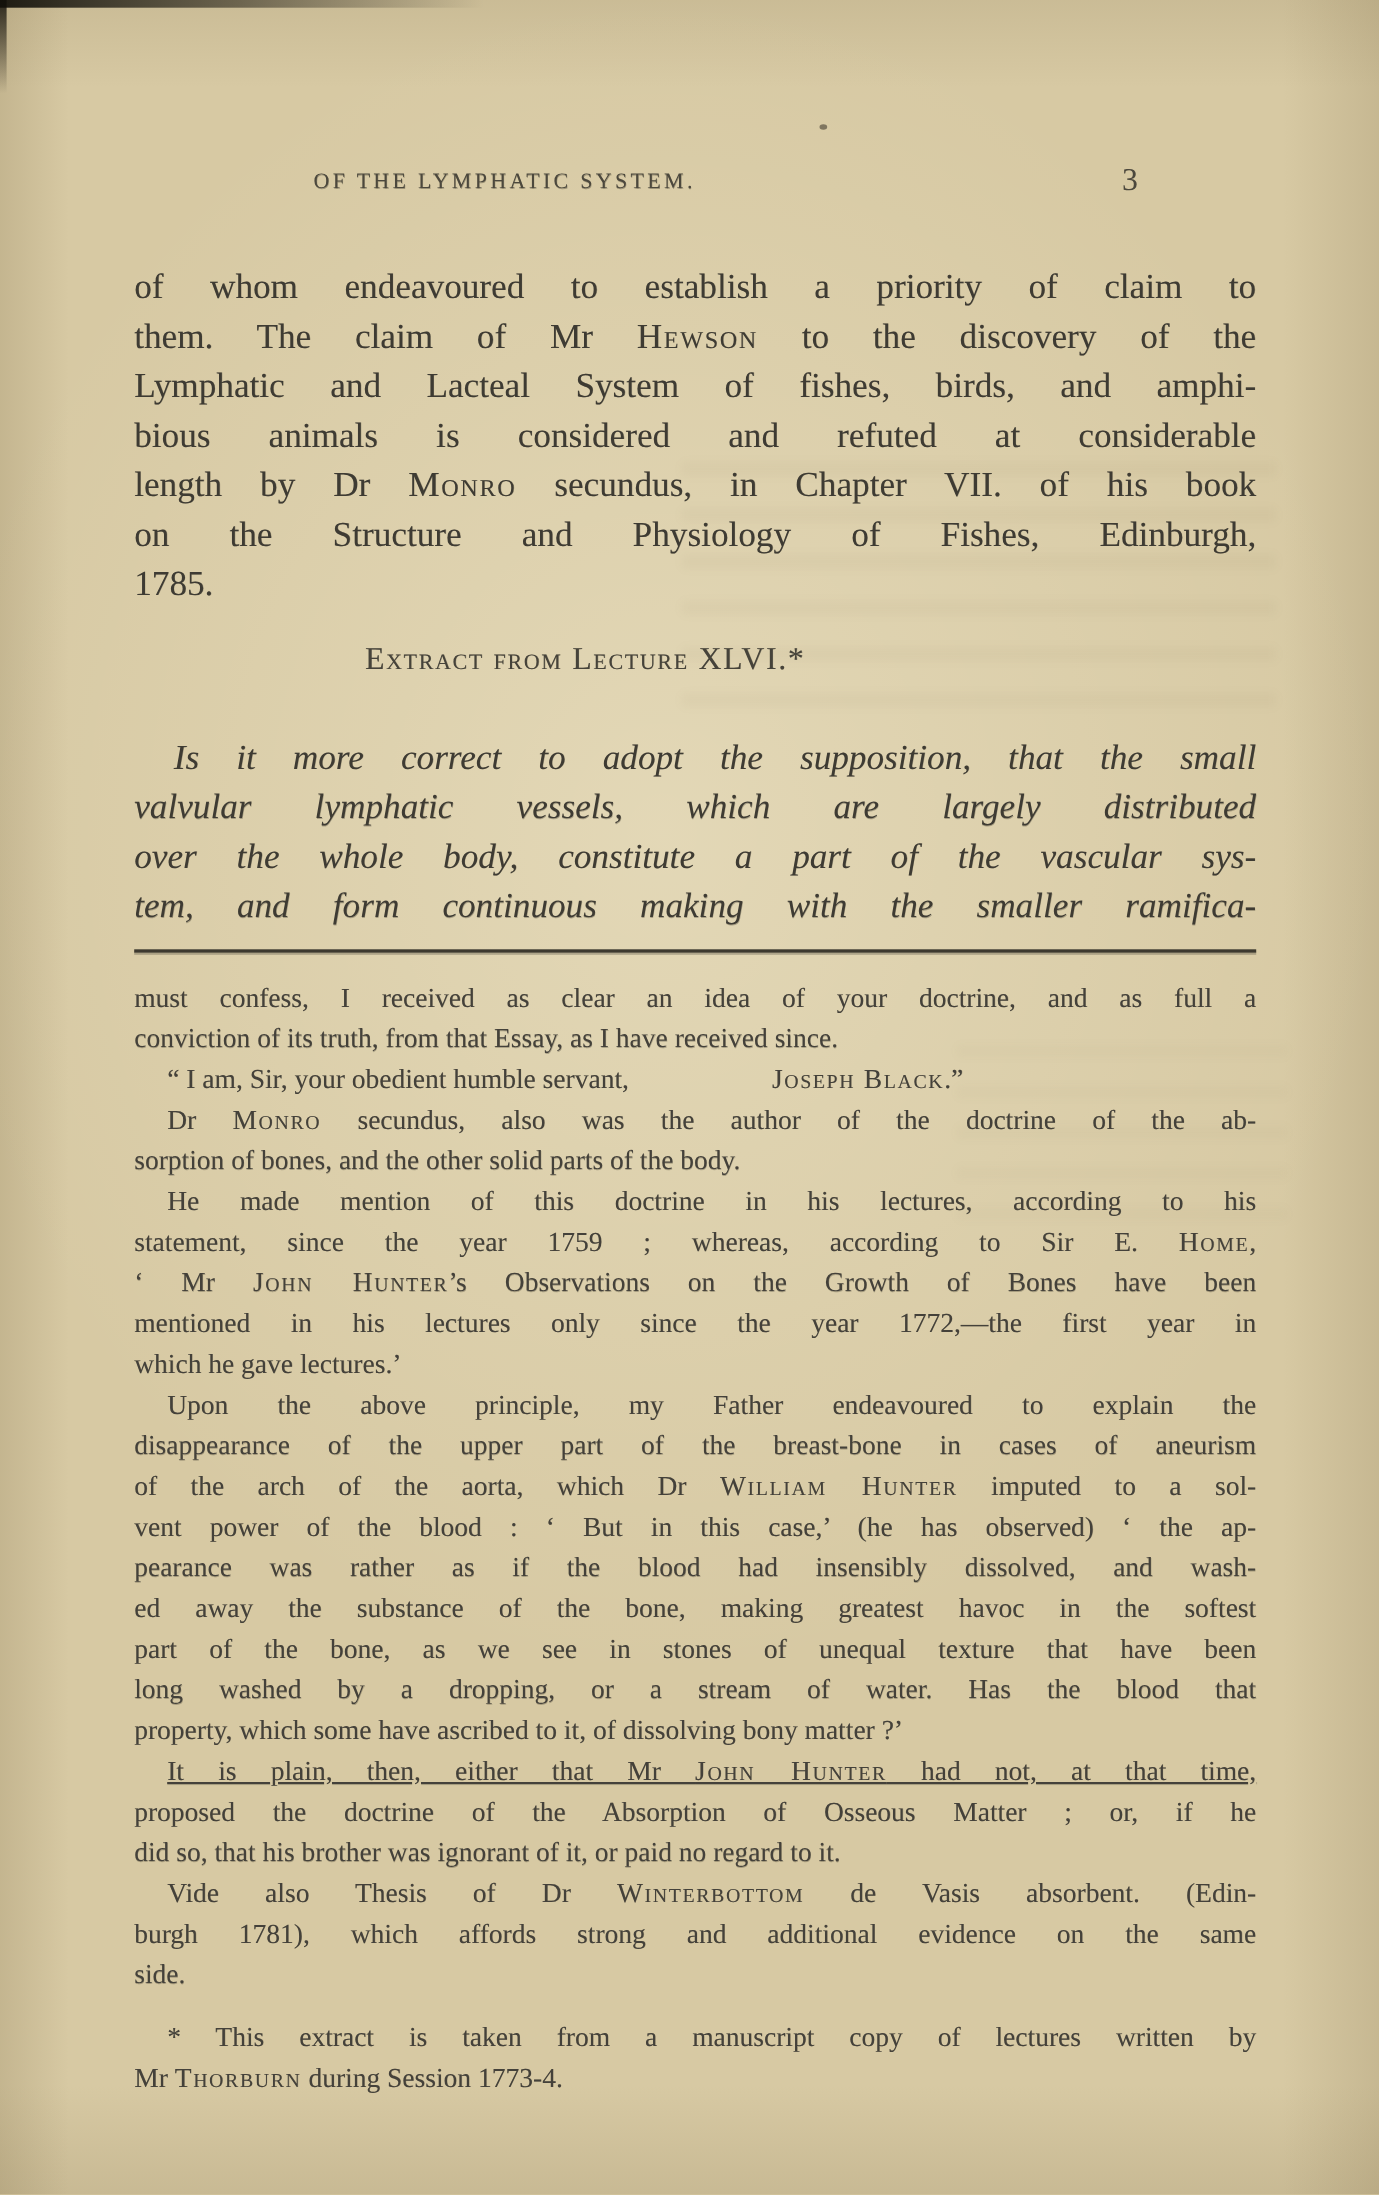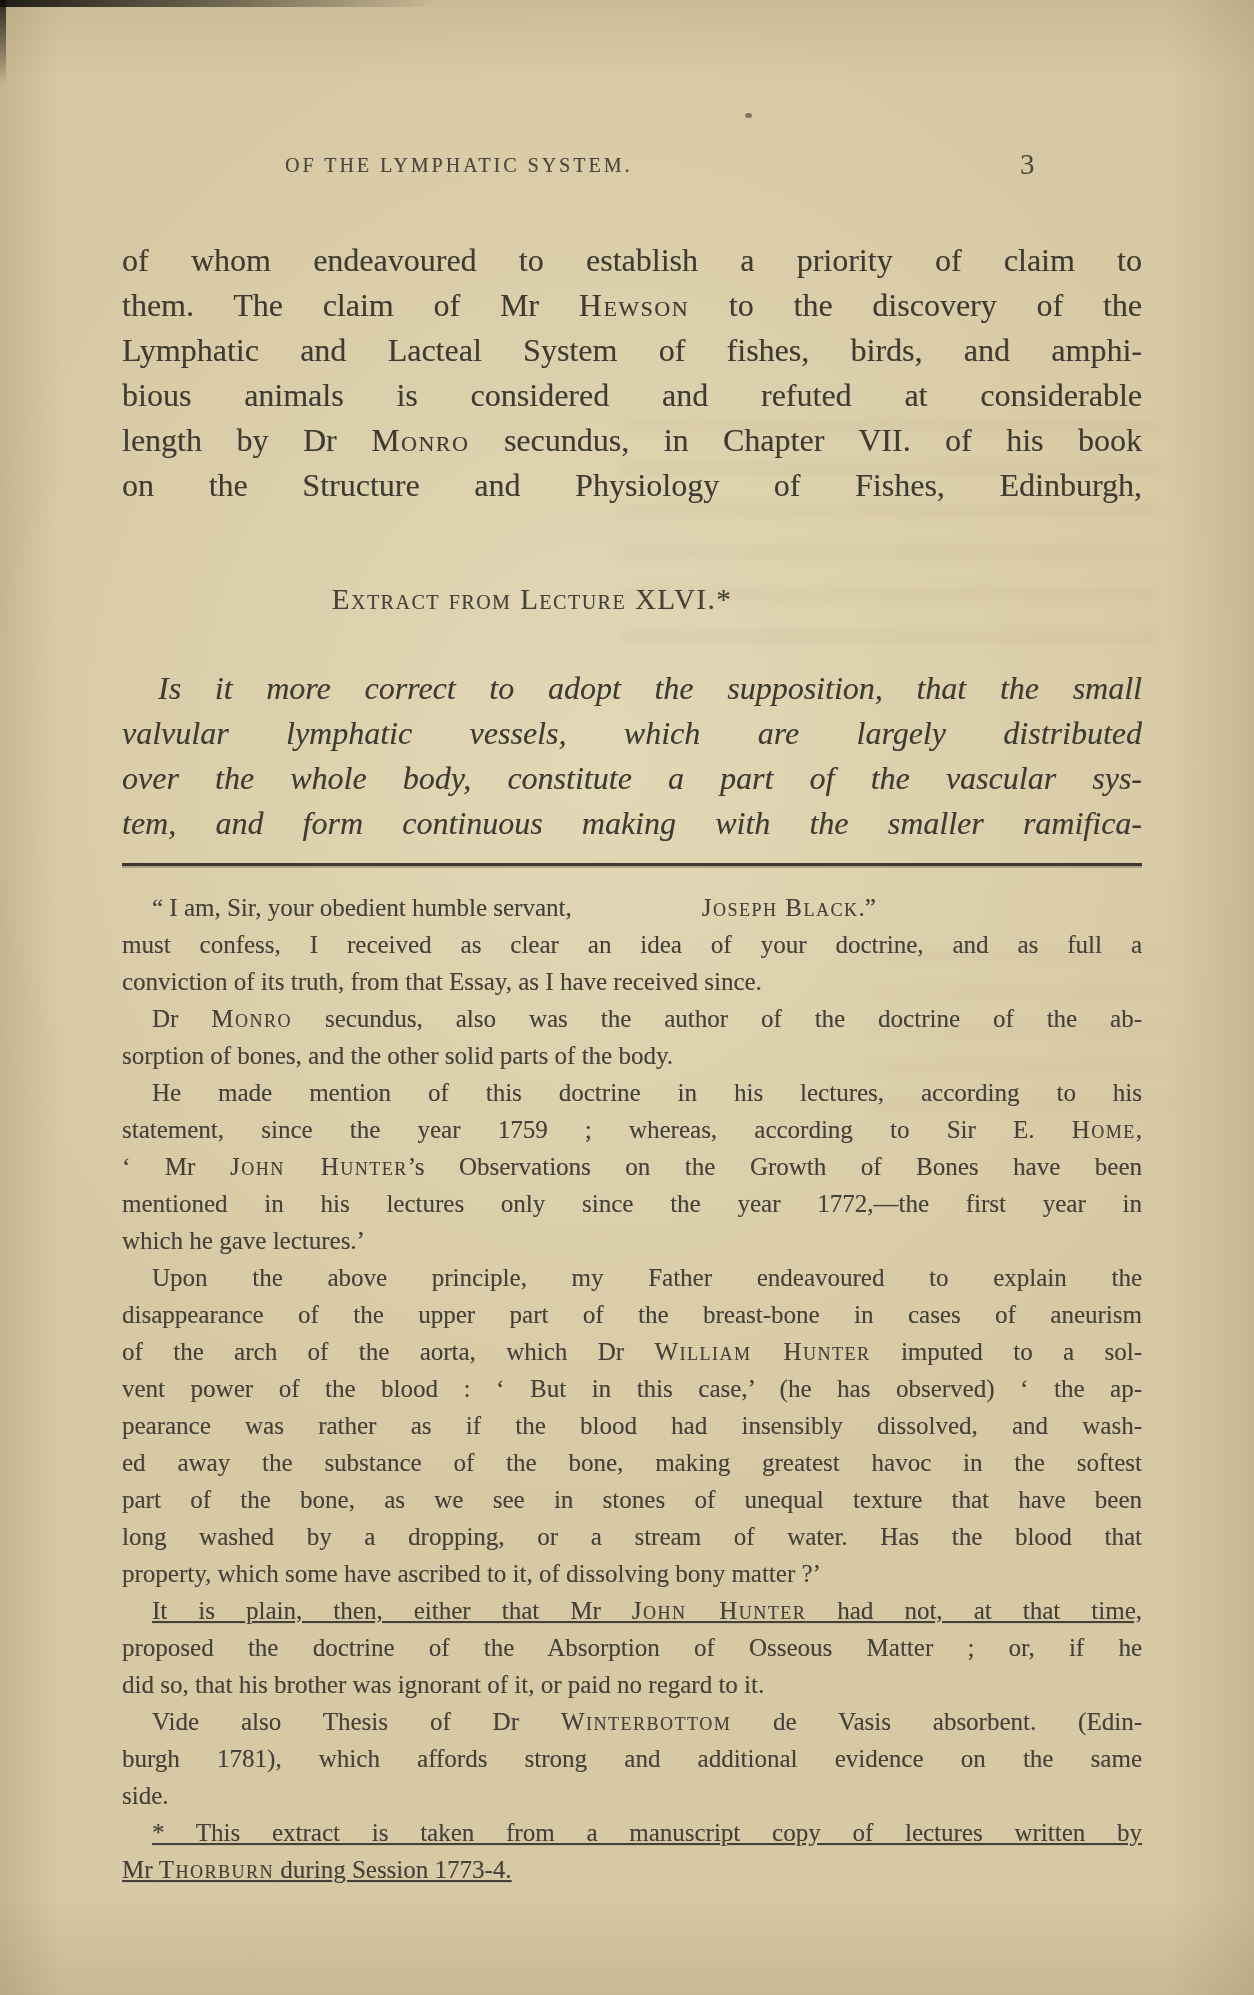--- a/index.html
+++ b/index.html
@@ -75,21 +75,21 @@
   .separator {
     position: absolute; top: 863px; left: 0px; width: 1020px; height: 3px;
     background: #3d392f;
     box-shadow: 0 2px 0 rgba(61,57,47,0.30);
   }
   .footnotes {
     position: absolute; top: 889px; left: 0; width: 1020px;
     font-size: 25px; line-height: 37px; color: #44413a;
     text-shadow: 0.3px 0.3px 0.45px rgba(40,36,26,0.28);
   }
-  .fn-para.asterisk { margin-top: 0; text-decoration: underline; }
+  .fn-para.asterisk { margin-top: 20px; }
   .tline { white-space: normal; }
   .tline.just { text-align: justify; text-align-last: justify; }
   .sc { font-variant: small-caps; letter-spacing: 1.5px; }
 </style>
 </head>
 <body>
 
 <div class="sheet">
   <div class="top-edge"></div>
   <div class="left-edge"></div>
@@ -104,42 +104,43 @@
       <span class="rh-page">3</span>
     </div>
 
     <div class="body-para para1">
         <div class="tline just"><span>of whom endeavoured to establish a priority of claim to</span></div>
         <div class="tline just"><span>them.  The claim of Mr </span><span class="sc">Hewson</span><span> to the discovery of the</span></div>
         <div class="tline just"><span>Lymphatic and Lacteal System of fishes, birds, and amphi-</span></div>
         <div class="tline just"><span>bious animals is considered and refuted at considerable</span></div>
         <div class="tline just"><span>length by Dr </span><span class="sc">Monro</span><span> secundus, in Chapter VII. of his book</span></div>
         <div class="tline just"><span>on the Structure and Physiology of Fishes, Edinburgh,</span></div>
+        <div class="tline"><span>1785.</span></div>
       </div>
 
     <div class="section-heading">
       <span class="sc sh-inner">Extract from Lecture XLVI.*</span>
     </div>
 
     <div class="body-para para2">
         <div class="tline just" style="text-indent: 36px;"><span>Is it more correct to adopt the supposition, that the small</span></div>
         <div class="tline just"><span>valvular lymphatic vessels, which are largely distributed</span></div>
         <div class="tline just"><span>over the whole body, constitute a part of the vascular sys-</span></div>
         <div class="tline just"><span>tem, and form continuous making with the smaller ramifica-</span></div>
       </div>
 
     <div class="separator"></div>
 
     <div class="footnotes">
       <div class="fn-para">
-          <div class="tline" style="text-indent: 30px;"><span>“ I am, Sir, your obedient humble servant,</span><span style="display: inline-block; width: 130px;"></span><span class="sc">Joseph Black</span><span>.”</span></div>
+          <div class="tline just"><span>must confess, I received as clear an idea of your doctrine, and as full a</span></div>
+          <div class="tline"><span>conviction of its truth, from that Essay, as I have received since.</span></div>
         </div>
       <div class="fn-para">
-          <div class="tline just"><span>must confess, I received as clear an idea of your doctrine, and as full a</span></div>
-          <div class="tline"><span>conviction of its truth, from that Essay, as I have received since.</span></div>
+          <div class="tline" style="text-indent: 30px;"><span>“ I am, Sir, your obedient humble servant,</span><span style="display: inline-block; width: 130px;"></span><span class="sc">Joseph Black</span><span>.”</span></div>
         </div>
       <div class="fn-para">
           <div class="tline just" style="text-indent: 30px;"><span>Dr </span><span class="sc">Monro</span><span> secundus, also was the author of the doctrine of the ab-</span></div>
           <div class="tline"><span>sorption of bones, and the other solid parts of the body.</span></div>
         </div>
       <div class="fn-para">
           <div class="tline just" style="text-indent: 30px;"><span>He made mention of this doctrine in his lectures, according to his</span></div>
           <div class="tline just"><span>statement, since the year 1759 ; whereas, according to Sir E. </span><span class="sc">Home</span><span>,</span></div>
           <div class="tline just"><span>‘ Mr </span><span class="sc">John Hunter</span><span>’s Observations on the Growth of Bones have been</span></div>
           <div class="tline just"><span>mentioned in his lectures only since the year 1772,—the first year in</span></div>

